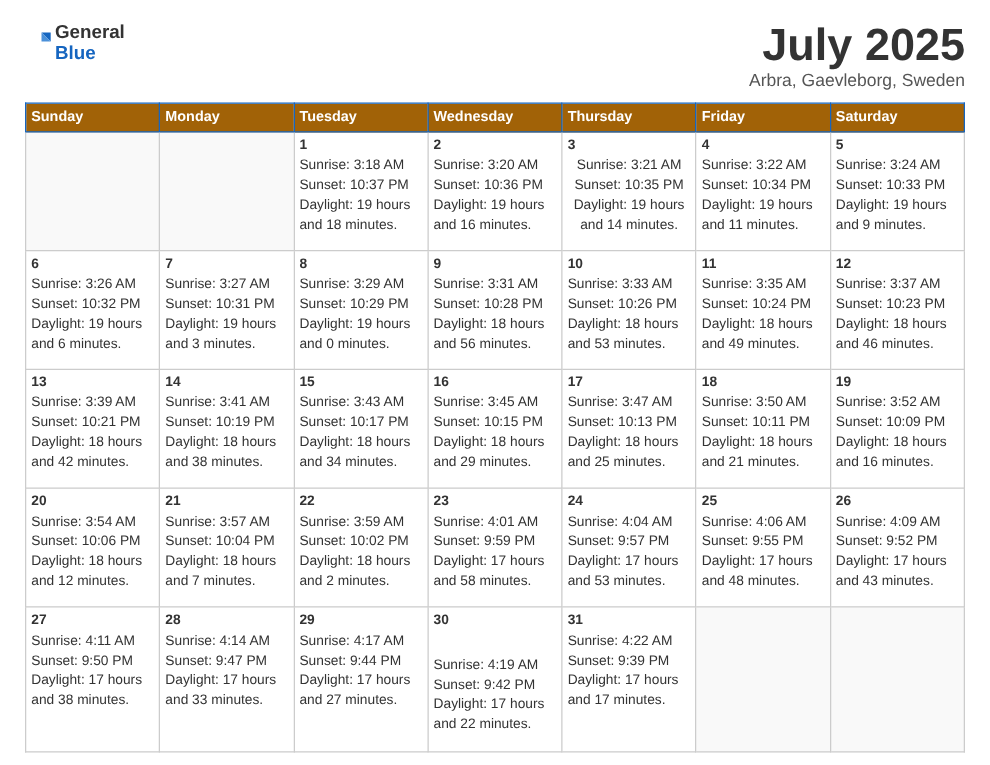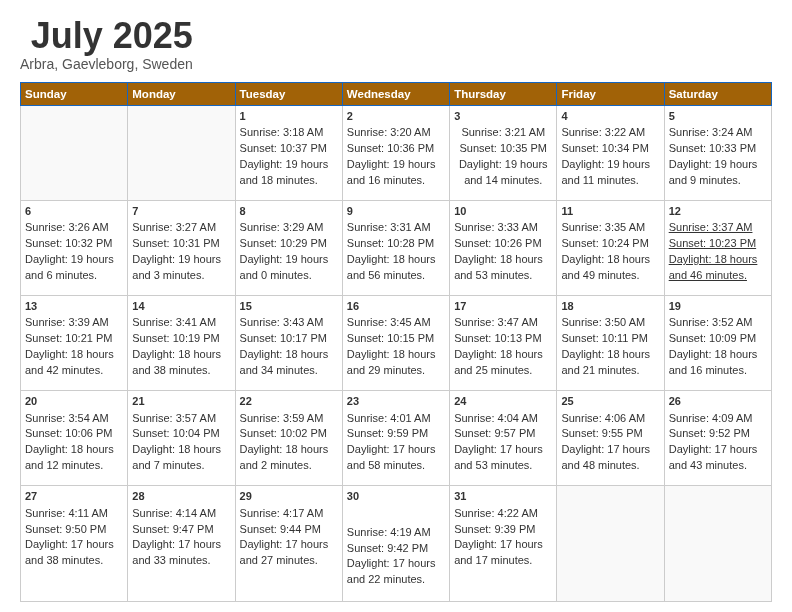--- a/index.html
+++ b/index.html
@@ -93,20 +93,30 @@
       line-height: 1.45;
       color: #333;
     }
     .empty { background: #f9f9f9; }
   </style>
 </head>
 <body>
 
 <div class="page">
   <div class="header">
+    <div class="logo">
+      <svg class="logo-icon" viewBox="0 0 30 30">
+        <polygon points="18,4 28,4 28,14" fill="#1565c0"></polygon>
+        <polygon points="18,4 28,14 18,14" fill="#4a90d9"></polygon>
+      </svg>
+      <div class="logo-text">
+        <div><span>General</span><span class="blue"></span></div>
+        <div class="blue">Blue</div>
+      </div>
+    </div>
     <div class="title-block">
       <div class="month-title">July 2025</div>
       <div class="location">Arbra, Gaevleborg, Sweden</div>
     </div>
   </div>
 
   <table class="calendar">
     <thead>
       <tr id="weekday-row">
           <th>Sunday</th>
@@ -196,21 +206,21 @@
           </td>
           <td>
             <span class="day-num">11</span>
             <div class="day-info" style="white-space: pre-line;">Sunrise: 3:35 AM
 Sunset: 10:24 PM
 Daylight: 18 hours
 and 49 minutes.</div>
           </td>
           <td>
             <span class="day-num">12</span>
-            <div class="day-info" style="white-space: pre-line; text-decoration: underline;">Sunrise: 3:37 AM
+            <div class="day-info" style="white-space: pre-line;">Sunrise: 3:37 AM
 Sunset: 10:23 PM
 Daylight: 18 hours
 and 46 minutes.</div>
           </td>
         </tr>
         <tr>
           <td>
             <span class="day-num">13</span>
             <div class="day-info" style="white-space: pre-line;">Sunrise: 3:39 AM
 Sunset: 10:21 PM

